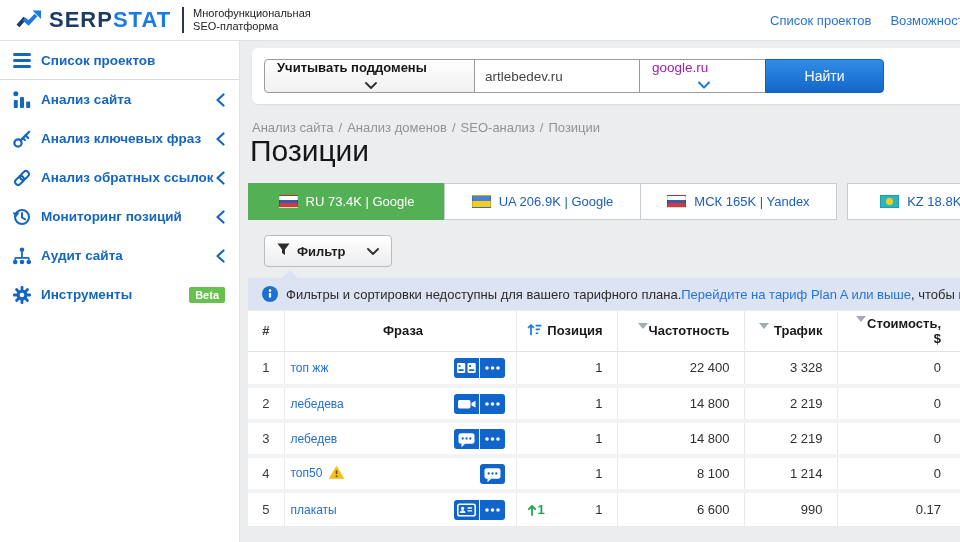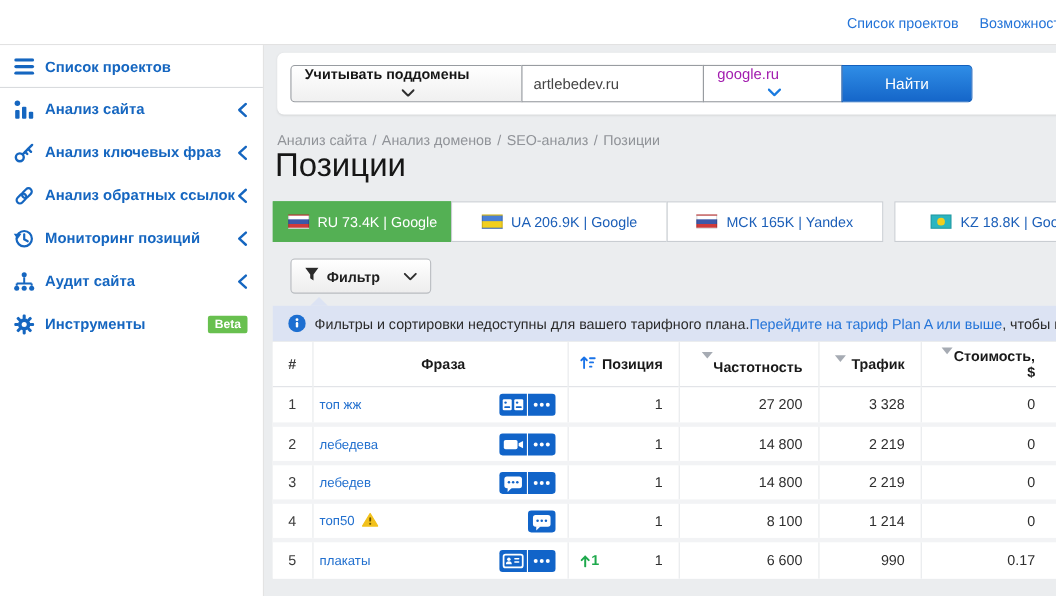--- a/index.html
+++ b/index.html
@@ -79,40 +79,53 @@
   td:first-child,th:first-child{border-left:none;}
   thead tr{height:40px;border-bottom:1px solid #dfe2e6;}
   tbody tr{height:35px;border-bottom:4px solid #f2f3f5;}
   tbody tr:last-child{border-bottom:none;}
   .c-num{text-align:center;color:#3c3c3c;}
   .c-phrase{padding-left:6px;position:relative;}
   .c-pos,.c-vol,.c-traf,.c-cost{text-align:right;}
   .c-pos{padding-right:14px;} .c-vol{padding-right:14px;} .c-traf{padding-right:14px;} .c-cost{padding-right:19px;}
   .hflex{display:flex;align-items:flex-start;}
   .hflex .hl{margin-left:auto;}
-  th.c-pos .hflex{padding-left:10px;} th.c-vol .hflex{padding-left:20px;flex-direction:column;}
+  th.c-pos .hflex{padding-left:10px;} th.c-vol .hflex{padding-left:20px;}
   th.c-traf .hflex{padding-left:14px;} th.c-cost .hflex{padding-left:18px;}
   .tri{width:0;height:0;border-left:5px solid transparent;border-right:5px solid transparent;
        border-top:6px solid #a6abb3;}
   .phrase-link{color:#2270cf;text-decoration:none;cursor:pointer;font-size:12px;}
   .warn{margin-left:7px;vertical-align:-2px;}
   .badges{position:absolute;right:11px;top:50%;transform:translateY(-50%);display:flex;gap:1px;}
   .badge{width:25px;height:20px;background:#1164c9;display:flex;align-items:center;justify-content:center;cursor:pointer;}
   .badges .badge:first-child{border-radius:3px 0 0 3px;}
   .badges .badge:last-child{border-radius:0 3px 3px 0;}
   .badges .badge:only-child{border-radius:3px;}
   .posflex{display:flex;align-items:center;justify-content:space-between;padding-left:10px;}
   .chg{display:flex;align-items:center;color:#1ea94c;font-weight:bold;font-size:13px;gap:1px;}
 </style>
 </head>
 <body>
 
 <div id="app">
 
   <header class="topbar">
+    <div class="logo">
+      <svg width="26" height="24" viewBox="0 0 26 24">
+        <polyline points="2,18 9,10" fill="none" stroke="#1d3c63" stroke-width="4"></polyline>
+        <polyline points="8,11 12.5,15 20,7" fill="none" stroke="#1a7be2" stroke-width="4"></polyline>
+        <polygon points="16.5,2.5 25,2.5 25,11" fill="#1a7be2"></polygon>
+      </svg>
+      <span class="logo-text"><span class="logo-serp">SERP</span><span class="logo-stat">STAT</span></span>
+      <span class="logo-divider"></span>
+      <span class="tagline">
+        <span>Многофункциональная</span><br>
+        <span>SEO-платформа</span>
+      </span>
+    </div>
     <nav class="top-links">
       <a>Список проектов</a>
       <a>Возможности</a>
     </nav>
   </header>
 
   <aside class="sidebar">
     <div class="side-item side-top">
       <span class="sicon">
         <svg width="20" height="15" viewBox="0 0 20 15">
@@ -259,21 +272,21 @@
       <button class="find-btn">Найти</button>
     </div>
   </section>
 
   <nav class="breadcrumb">
     <span>Анализ сайта</span><span class="sep">/</span><span>Анализ доменов</span><span class="sep">/</span><span>SEO-анализ</span><span class="sep">/</span><span>Позиции</span>
   </nav>
   <h1 class="page-title">Позиции</h1>
 
   <div class="tabs">
-    <div class="tab active" style="width:163px">
+    <div class="tab active" style="width:197px">
       <span class="flag ru"></span>
       <span>RU 73.4K | Google</span>
     </div>
     <div class="tab" style="width:197px">
       <span class="flag ua"></span>
       <span>UA 206.9K | Google</span>
     </div>
     <div class="tab" style="width:197px">
       <span class="flag ru"></span>
       <span>МСК 165K | Yandex</span>
@@ -373,21 +386,21 @@
               <span class="badge">
                   <svg width="25" height="20" viewBox="0 0 25 20">
                     <circle cx="7" cy="10" r="1.8" fill="#fff"></circle>
                     <circle cx="12.5" cy="10" r="1.8" fill="#fff"></circle>
                     <circle cx="18" cy="10" r="1.8" fill="#fff"></circle>
                   </svg>
                 </span>
             </span>
           </td>
           <td class="c-pos">1</td>
-          <td class="c-vol">27 200</td>
+          <td class="c-vol">22 400</td>
           <td class="c-traf">3 328</td>
           <td class="c-cost">0</td>
         </tr>
         <tr>
           <td class="c-num">2</td>
           <td class="c-phrase"><a class="phrase-link">лебедева</a>
             <span class="badges">
               <span class="badge">
                   <svg width="25" height="20" viewBox="0 0 25 20">
                     <rect x="4" y="6" width="12.5" height="8.4" rx="1.6" fill="#fff"></rect>

